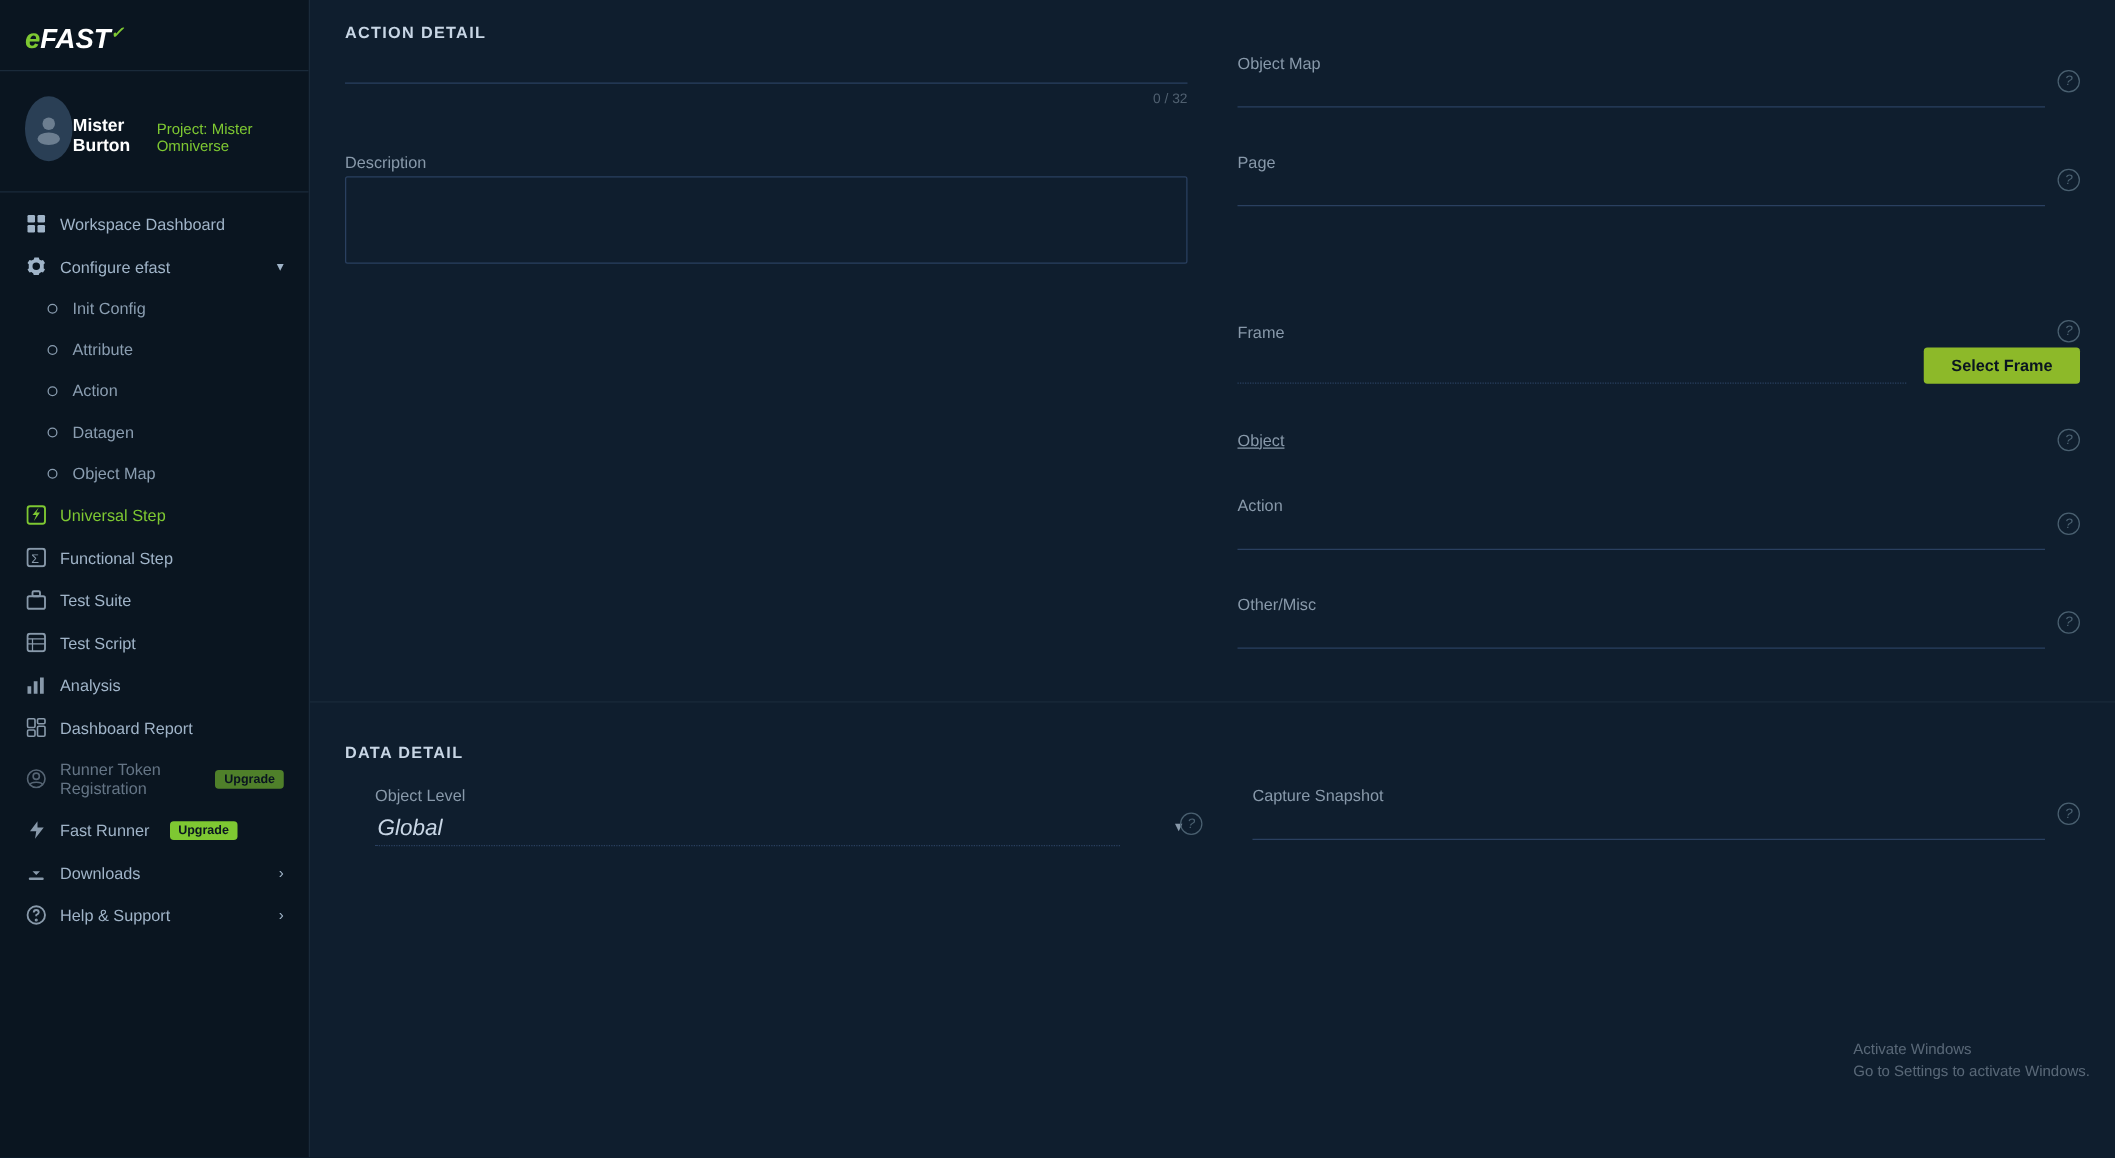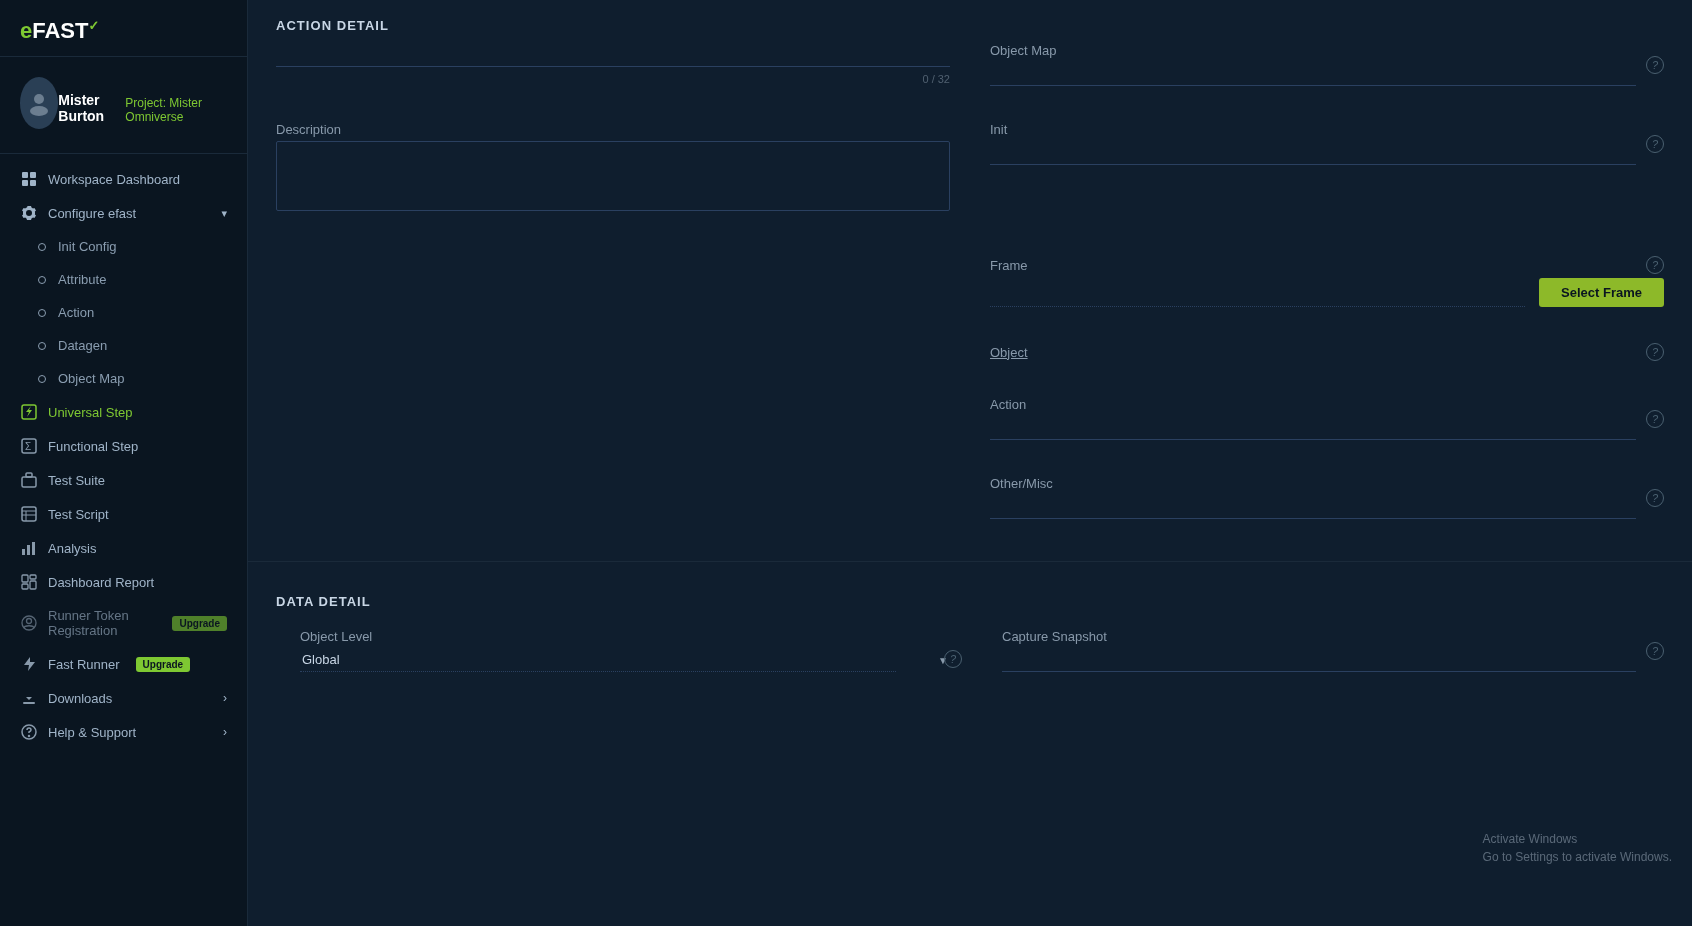--- a/index.html
+++ b/index.html
@@ -23,20 +23,21 @@
       flex-direction: column;
       border-right: 1px solid #1a2a3a;
       overflow-y: auto;
     }
     .sidebar-logo {
       padding: 18px 20px 12px 20px;
       display: flex;
       align-items: center;
       gap: 8px;
       border-bottom: 1px solid #1a2a3a;
+      font-style: italic;
     }
 
     .sidebar-user {
       padding: 20px 20px 14px;
       display: flex;
       flex-direction: row;
       align-items: center;
       border-bottom: 1px solid #1a2a3a;
     }
     .avatar {
@@ -477,21 +478,21 @@
 
     <div class="form-row" style="margin-top:18px;">
       <div class="form-col">
         <div class="form-field">
           <div class="form-label">Description</div>
           <textarea class="textarea-input" style=""></textarea>
         </div>
       </div>
       <div class="form-col">
         <div class="form-field field-with-help">
-          <div class="form-label">Init</div>
+          <div class="form-label">Page</div>
           <input type="text" class="form-input" value="" style="">
           <span class="help-icon">?</span>
         </div>
       </div>
     </div>
 
     <div class="form-row" style="margin-top:24px;">
       <div class="form-col"></div>
       <div class="form-col">
         <div class="form-field">
@@ -548,21 +549,21 @@
 
   <div class="section-title">DATA DETAIL</div>
 
   <div class="data-section">
     <div class="form-row">
       <div class="form-col">
         <div class="form-field">
           <div class="form-label">Object Level</div>
           <div style="position:relative;">
             <div style="position:relative;display:flex;align-items:center;">
-              <select style="appearance:none;background:transparent;border:none;border-bottom:1.5px dotted #2a4060;color:#c8d6e5;font-size:13px;padding:4px 40px 4px 2px;outline:none;cursor:pointer;width:90%;">
+              <select style="appearance:none;background:transparent;border:none;border-bottom:1.5px dotted #2a4060;color:#c8d6e5;font-size:18px;padding:4px 40px 4px 2px;outline:none;cursor:pointer;width:90%;font-style:italic;">
                 <option value="Global">Global</option>
                 <option value="Local">Local</option>
                 <option value="Session">Session</option>
               </select>
               <span style="position:absolute;right:14px;color:#8899aa;font-size:10px;pointer-events:none;">▼</span>
               <span class="help-icon" style="position:absolute;right:0;transform:none;top:2px;">?</span>
             </div>
           </div>
         </div>
       </div>

